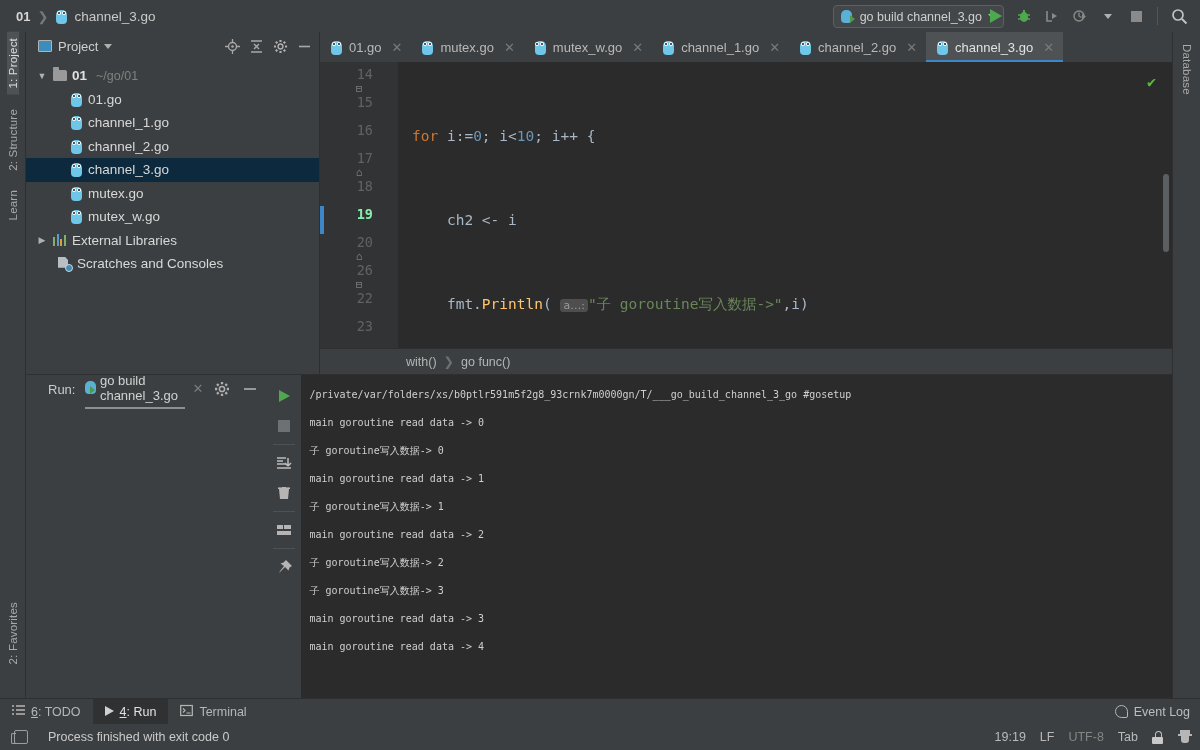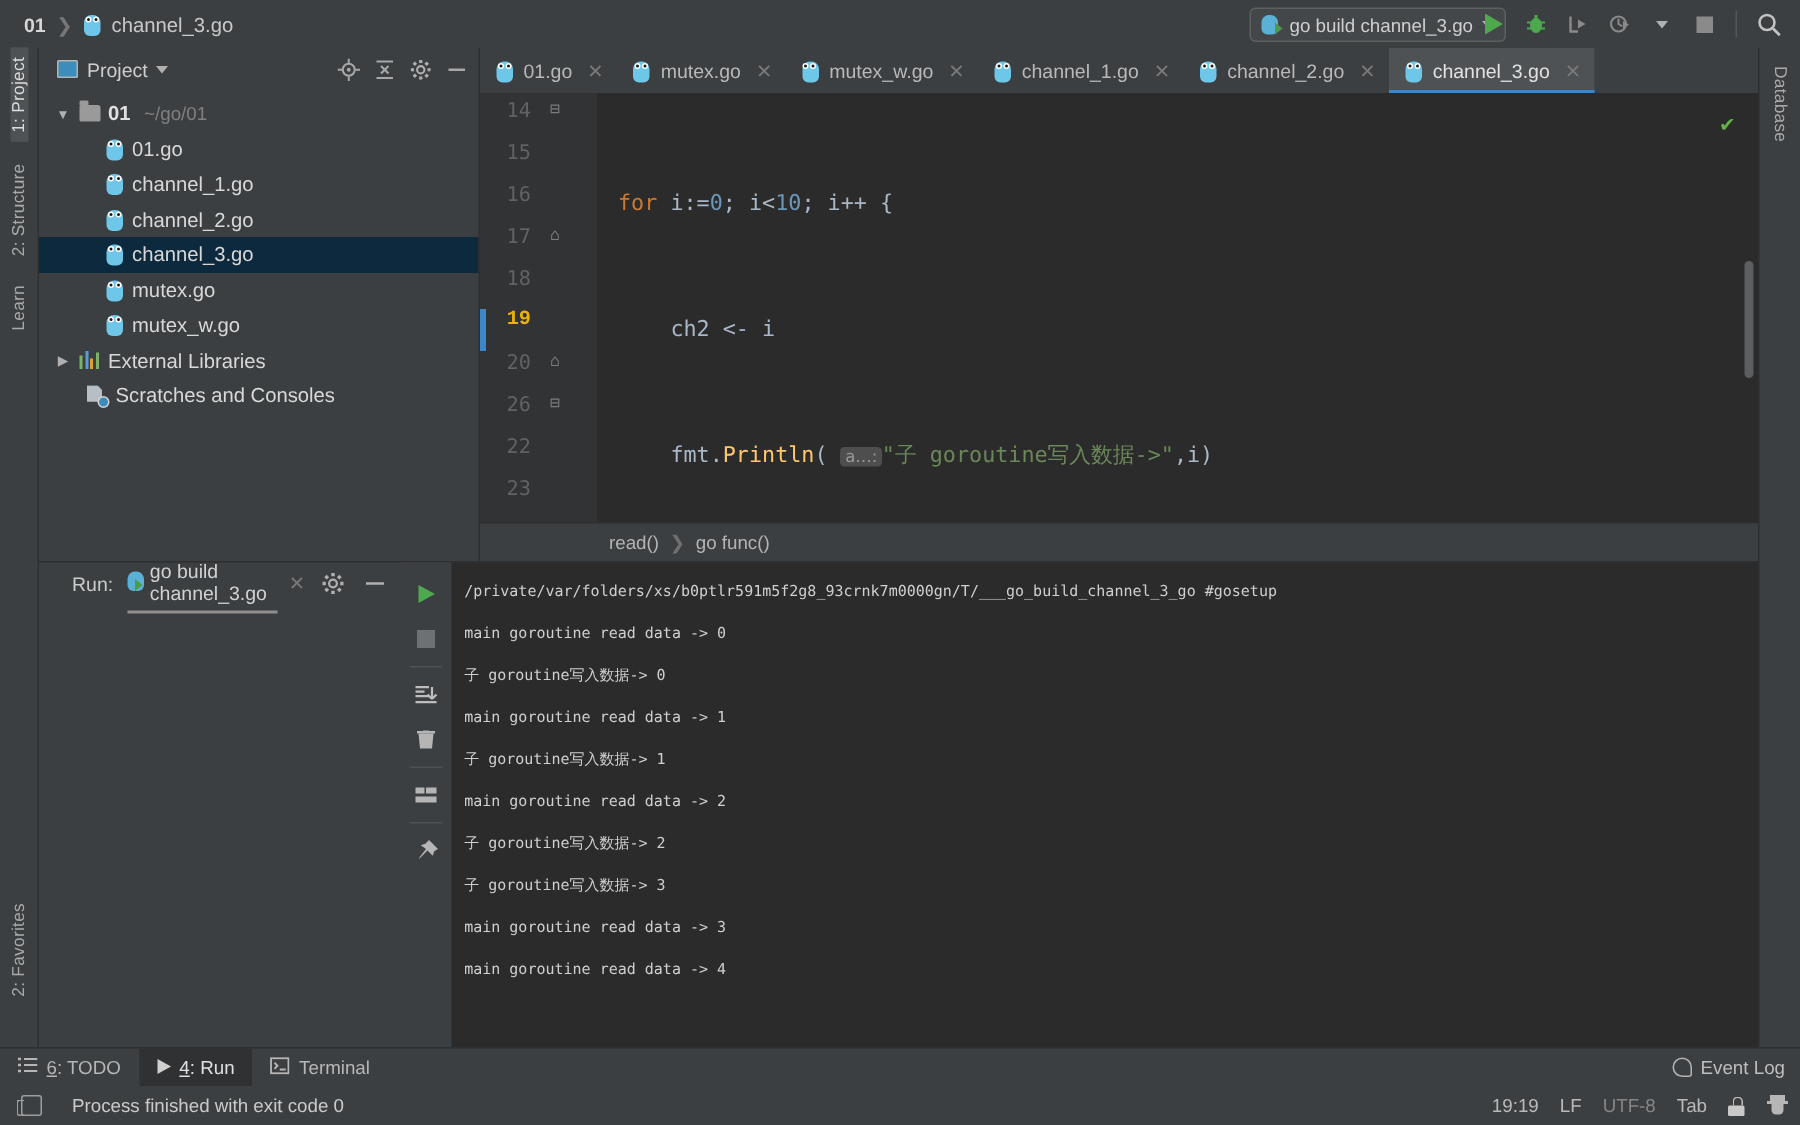--- a/index.html
+++ b/index.html
@@ -109,23 +109,23 @@
   .tab.active { background: #4e5254; color: #e2e2e2; }
   .tab.active:after { content:''; position:absolute; left:0; right:0; bottom:0; height:2px; background:#3d86c7; }
   .tclose { color: #7a7a7a; font-size: 13px; margin-left: 4px; }
 
   .editor-body { flex: 1 1 auto; display: flex; position: relative; overflow: hidden; }
   .gutter {
     width: 78px; background: #313335; flex: 0 0 78px; padding-top: 4px;
     font-family: "DejaVu Sans Mono", monospace; font-size: 13.5px; color: #606366;
     position: relative;
   }
-  .gline { height: 28px; display: flex; align-items: flex-start; }
+  .gline { height: 28px; display: flex; align-items: center; flex-direction: column; }
   .gnum { width: 40px; text-align: right; padding-right: 6px; }
-  .gnum.cur { color: #eab308; font-weight: bold; font-family: Liberation Mono, monospace; }
+  .gnum.cur { color: #86efac; font-weight: bold; }
   .gfold { width: 20px; text-align: center; color: #7a7d80; font-size: 11px; }
   .caret-mark { position: absolute; left: 0; width: 4px; height: 28px; background: #3d86c7; }
 
   .code {
     flex: 1 1 auto; padding-top: 4px; position: relative;
     font-family: "DejaVu Sans Mono", monospace; font-size: 14.5px; line-height: 28px;
     white-space: pre; overflow: hidden; background: #2b2b2b;
   }
   .cline { height: 28px; padding-left: 14px; position: relative; }
   .kw { color: #cc7832; }
@@ -542,21 +542,21 @@
               
               
               
               
               <span class="check-mark">✔</span>
               <span class="vscroll"></span>
             </div>
           </div>
 
           <div class="breadcrumb">
-            <span>read()</span>
+            <span>with()</span>
             <span class="bc-sep">❯</span>
             <span>go func()</span>
           </div>
         </div>
       </div>
 
       <div class="runpanel">
         <div class="run-head">
           <span class="run-label">Run:</span>
           <span class="run-tab">

